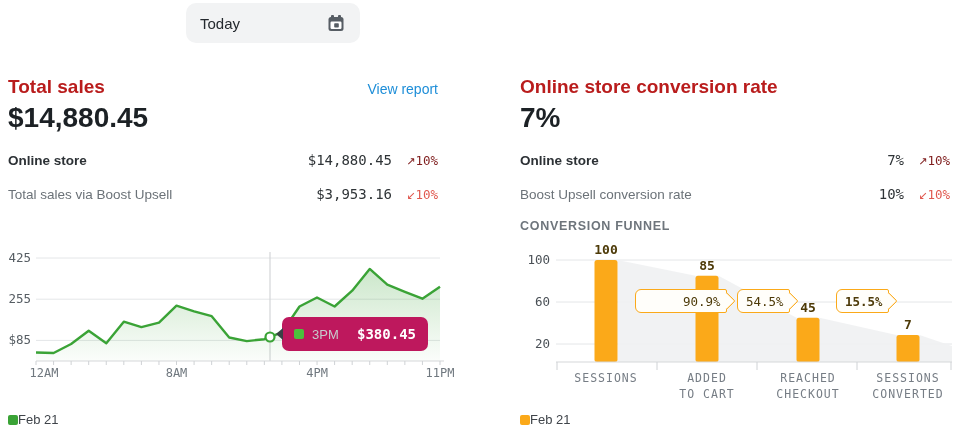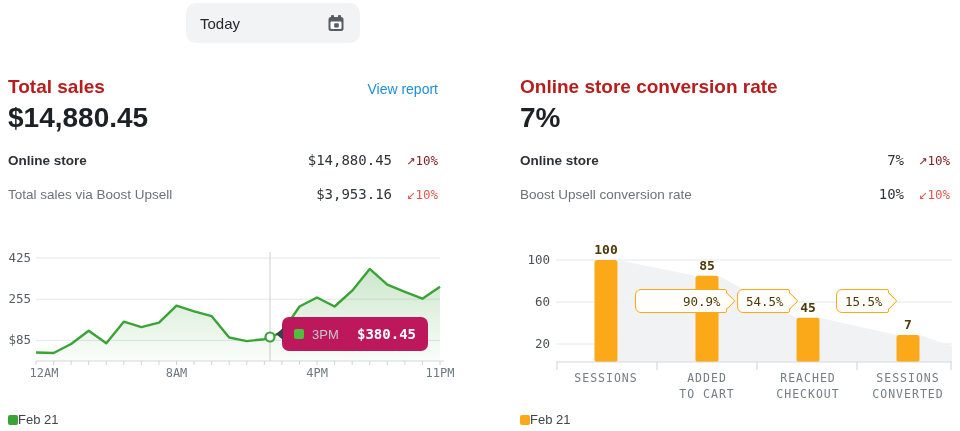--- a/index.html
+++ b/index.html
@@ -162,20 +162,21 @@
       <span class="metric-label bold">Online store</span>
       <span class="metric-value">7%</span>
       <span class="delta up"><span class="arr">↗</span><span class="pct">10%</span></span>
     </div>
     <div class="metric-row row-2">
       <span class="metric-label">Boost Upsell conversion rate</span>
       <span class="metric-value">10%</span>
       <span class="delta down"><span class="arr">↙</span><span class="pct">10%</span></span>
     </div>
 
+    <div class="section-label">CONVERSION FUNNEL</div>
 
     <svg id="funnel-chart" class="chart-svg" width="440" height="162" viewBox="0 0 440 162">
         <line x1="36" y1="18" x2="432" y2="18" stroke="#e4e6e8" stroke-width="1"></line>
         <text x="30" y="22" text-anchor="end" font-size="12.5" font-family="&quot;DejaVu Sans Mono&quot;, monospace" fill="#4a5056">100</text>
         <line x1="36" y1="60" x2="432" y2="60" stroke="#e4e6e8" stroke-width="1"></line>
         <text x="30" y="64" text-anchor="end" font-size="12.5" font-family="&quot;DejaVu Sans Mono&quot;, monospace" fill="#4a5056">60</text>
         <line x1="36" y1="102" x2="432" y2="102" stroke="#e4e6e8" stroke-width="1"></line>
         <text x="30" y="106" text-anchor="end" font-size="12.5" font-family="&quot;DejaVu Sans Mono&quot;, monospace" fill="#4a5056">20</text>
         <polygon points="97.5,18 175.5,33.75 198.5,33.75 276.5,75.75 299.5,75.75 376.5,93 399.5,93 432,104 432,120 97.5,120" fill="#f0f1f2" opacity="0.9"></polygon>
         <rect x="74.5" y="18" width="23" height="102" rx="2.5" fill="#fba919"></rect>
@@ -196,21 +197,21 @@
         <text x="187" y="140" text-anchor="middle" font-size="11.5" font-family="&quot;DejaVu Sans Mono&quot;, monospace" letter-spacing="1" fill="#767d85">ADDED</text>
         <text x="187" y="156" text-anchor="middle" font-size="11.5" font-family="&quot;DejaVu Sans Mono&quot;, monospace" letter-spacing="1" fill="#767d85">TO CART</text>
         <text x="288" y="140" text-anchor="middle" font-size="11.5" font-family="&quot;DejaVu Sans Mono&quot;, monospace" letter-spacing="1" fill="#767d85">REACHED</text>
         <text x="288" y="156" text-anchor="middle" font-size="11.5" font-family="&quot;DejaVu Sans Mono&quot;, monospace" letter-spacing="1" fill="#767d85">CHECKOUT</text>
         <text x="388" y="140" text-anchor="middle" font-size="11.5" font-family="&quot;DejaVu Sans Mono&quot;, monospace" letter-spacing="1" fill="#767d85">SESSIONS</text>
         <text x="388" y="156" text-anchor="middle" font-size="11.5" font-family="&quot;DejaVu Sans Mono&quot;, monospace" letter-spacing="1" fill="#767d85">CONVERTED</text>
       </svg>
     <div id="funnel-badges">
         <div class="badge" style="left: 115px; padding-left: 47px;">90.9%</div>
         <div class="badge" style="left: 217px;">54.5%</div>
-        <div class="badge" style="left: 316px;">15.5%</div>
+        <div class="badge" style="left: 316px; font-weight: bold;">15.5%</div>
       </div>
   </div>
 
   <div class="legend legend-left">
     <span class="lsq" id="legend-sq-green" style="background: rgb(58, 163, 54);"></span>
     <span>Feb 21</span>
   </div>
   <div class="legend legend-right">
     <span class="lsq" id="legend-sq-orange" style="background: rgb(251, 169, 25);"></span>
     <span>Feb 21</span>

